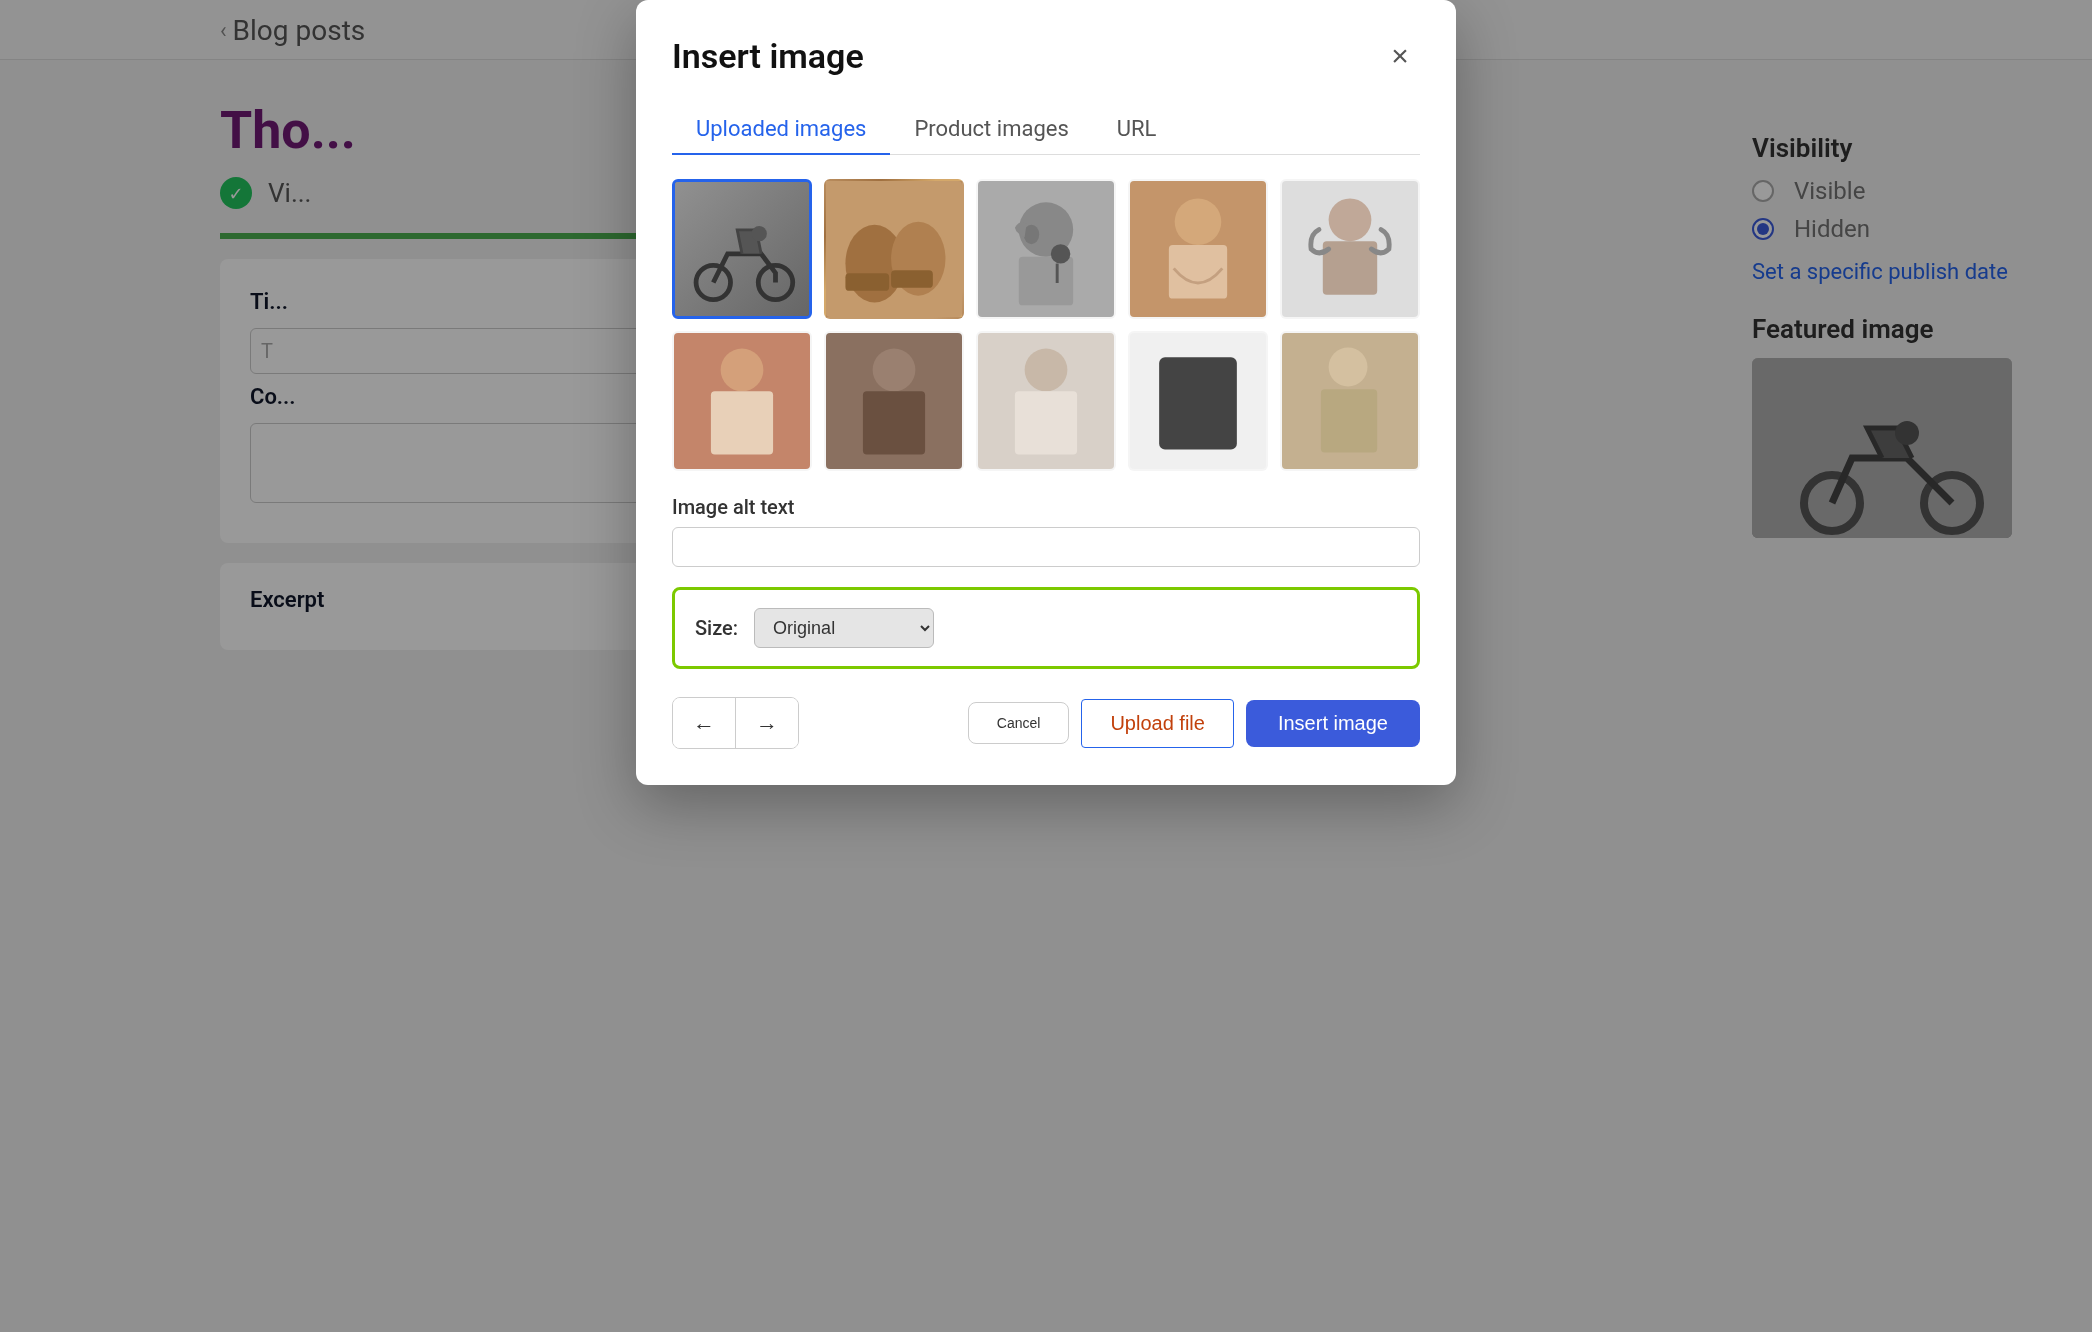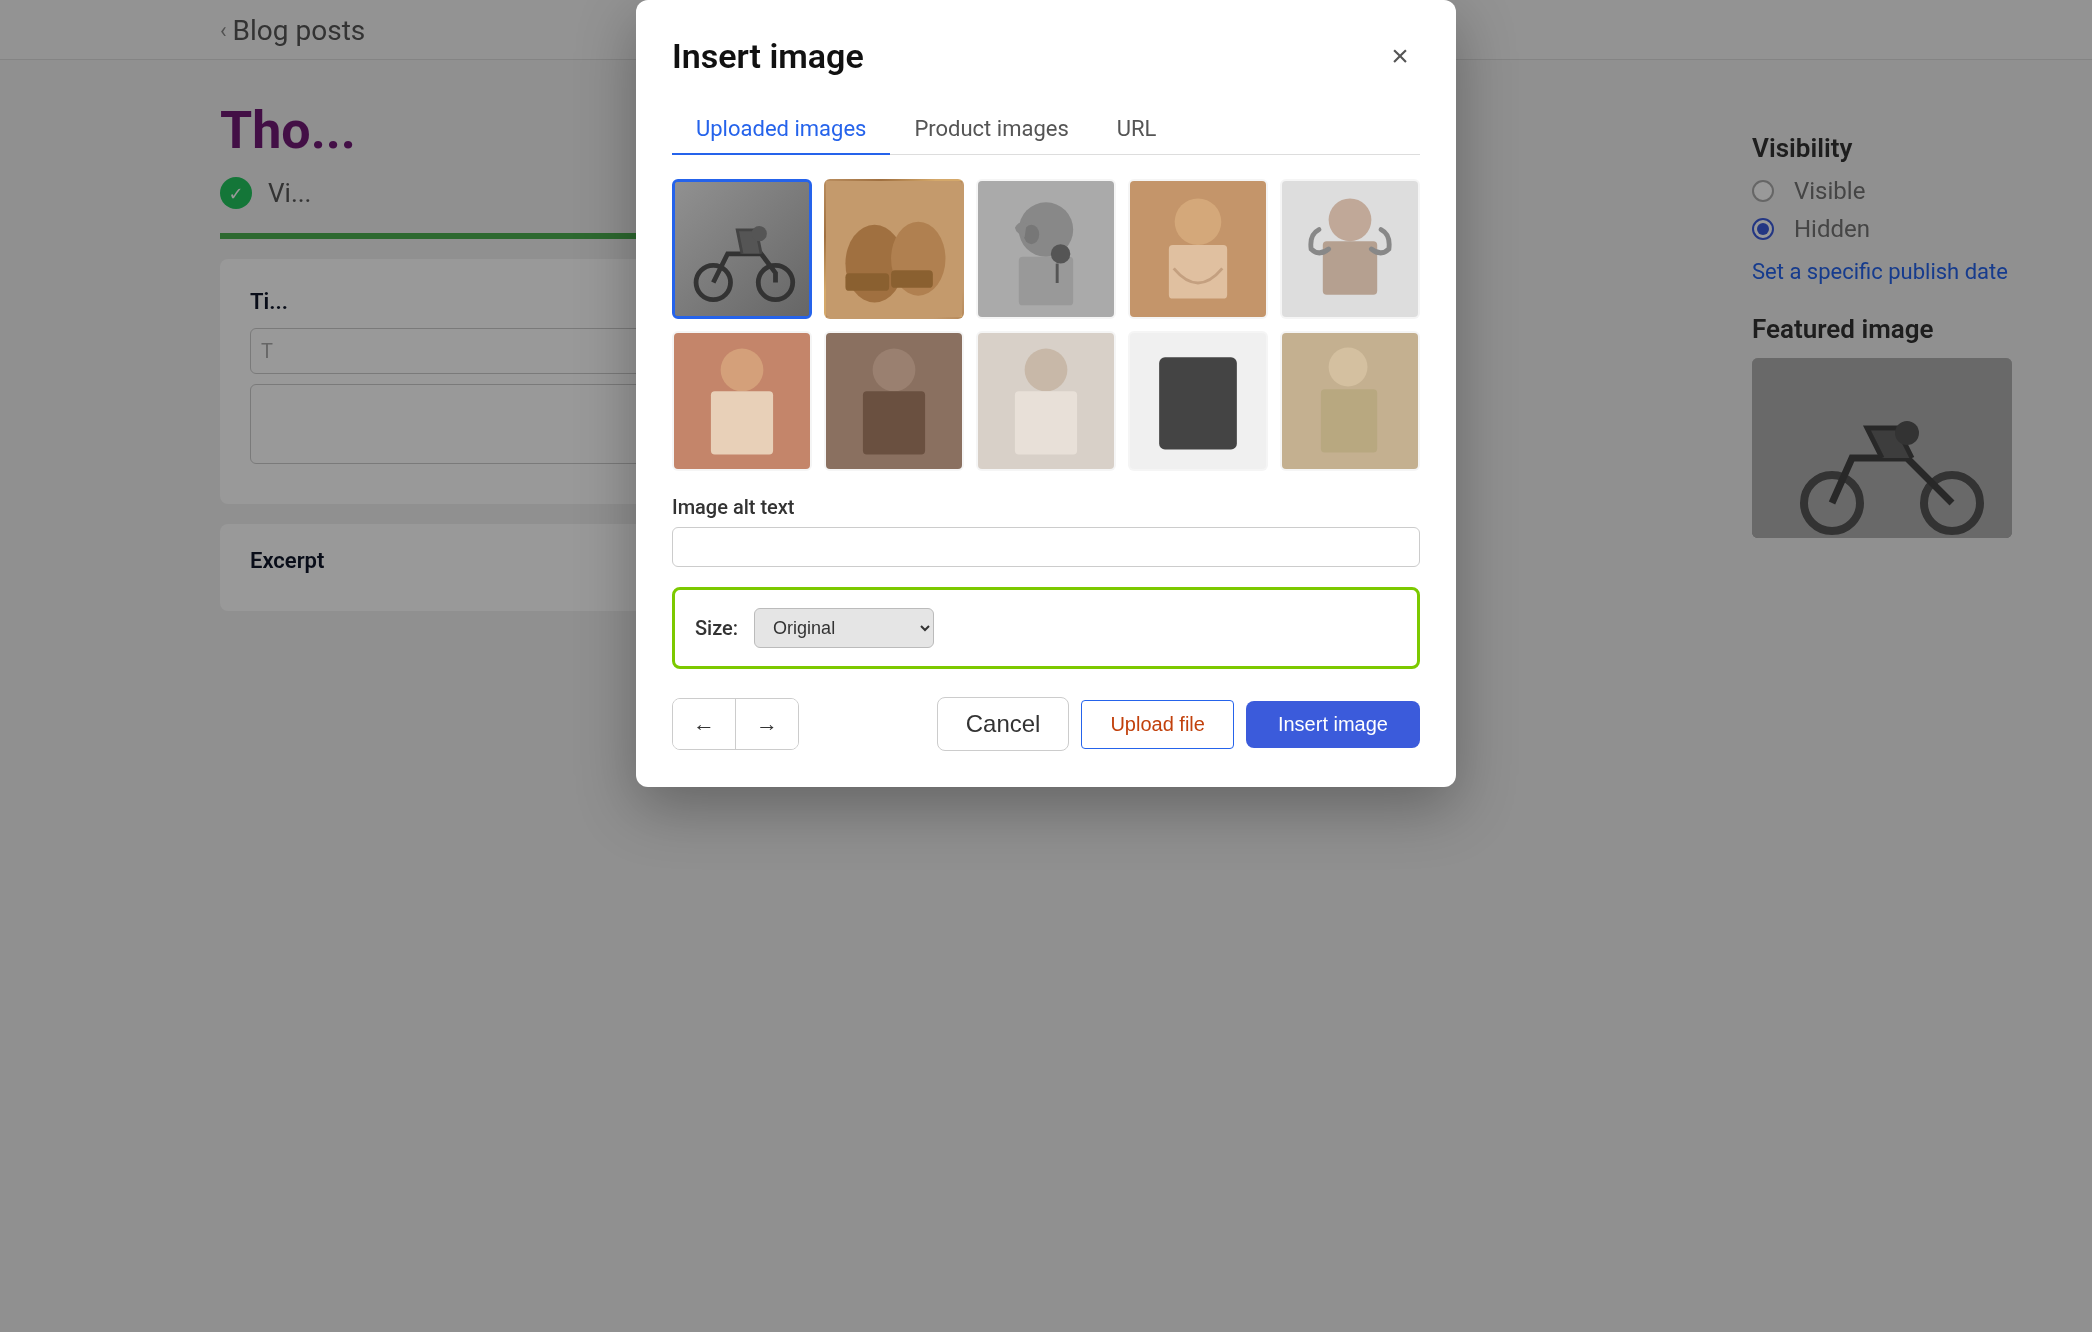--- a/index.html
+++ b/index.html
@@ -369,21 +369,21 @@
       display: flex;
       gap: 12px;
       align-items: center;
     }
 
     .btn-cancel {
       padding: 12px 28px;
       background: white;
       border: 1px solid #ccc;
       border-radius: 8px;
-      font-size: 24px;
+      font-size: 14px;
       color: #333;
       cursor: pointer;
     }
 
     .btn-upload {
       padding: 12px 28px;
       background: white;
       border: 1px solid #2563eb;
       border-radius: 4px;
       font-size: 20px;
@@ -448,20 +448,21 @@
     <div class="bg-title">Tho...</div>
     <div class="bg-view-row">
       <div class="green-check">✓</div>
       <span>Vi...</span>
     </div>
     <div class="bg-green-bar"></div>
 
     <div class="bg-card">
       <div class="bg-card-title">Ti...</div>
       <div class="bg-input">T</div>
+      <div class="bg-card-title">Co...</div>
       <div class="bg-textarea"></div>
     </div>
 
     <div class="bg-bottom-card">
       <div class="bg-card-title">Excerpt</div>
     </div>
   </div>
 
   <div class="bg-sidebar" style="top:113px;">
     <div class="sidebar-section-title">Visibility</div>

